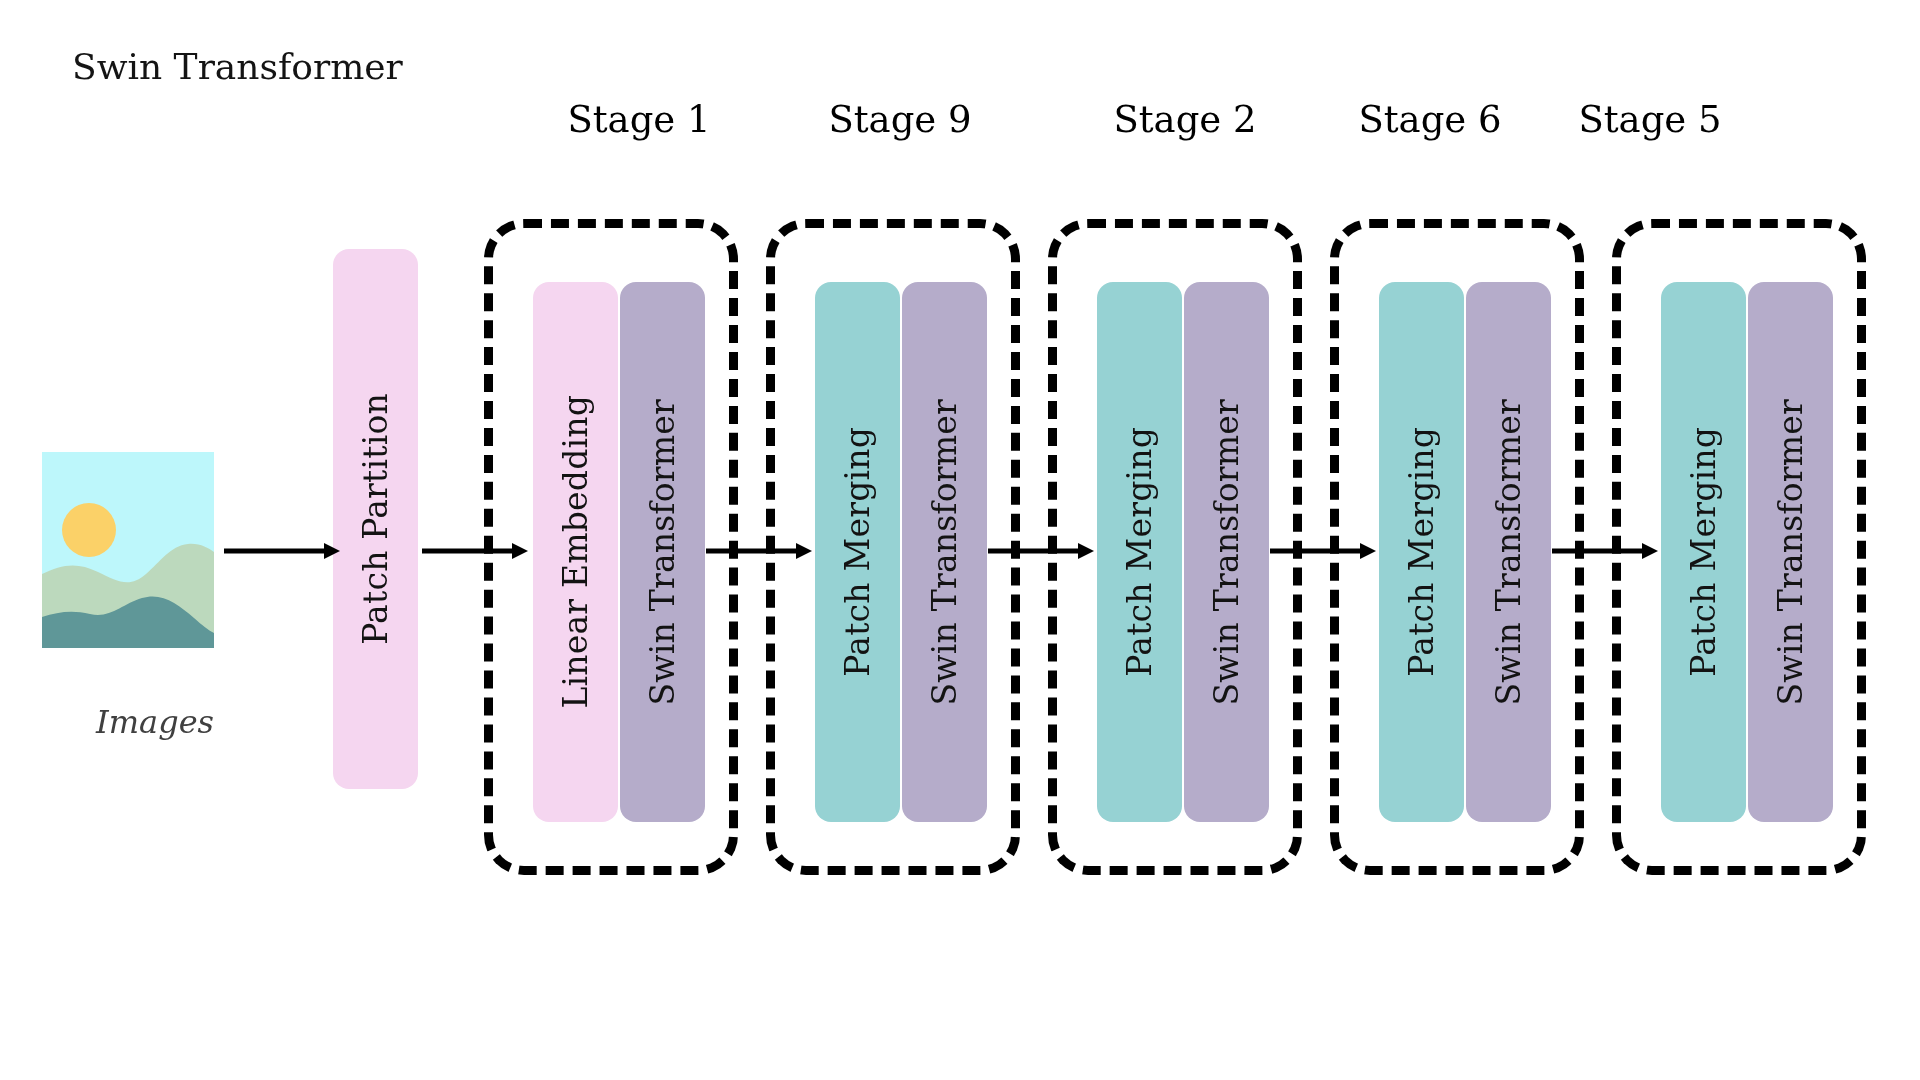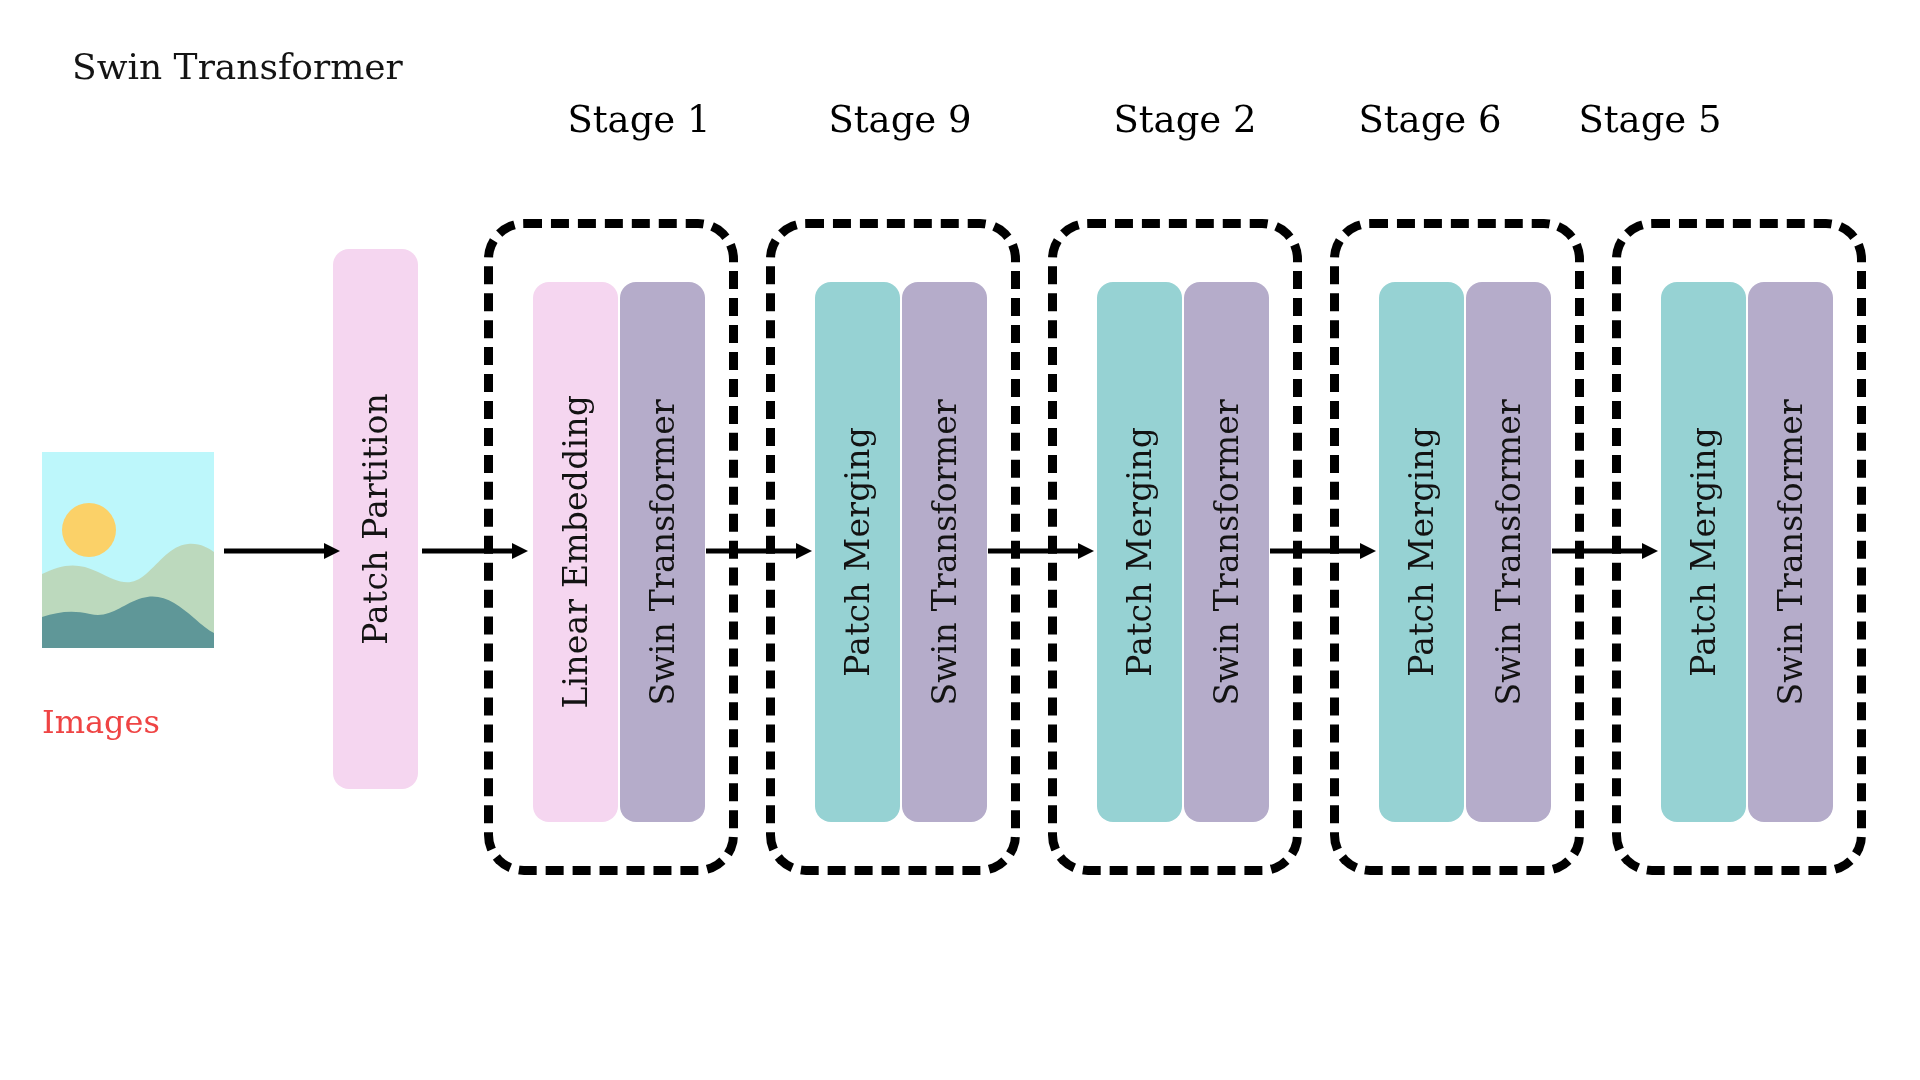--- a/index.html
+++ b/index.html
@@ -48,24 +48,25 @@
     height: 196px;
     overflow: hidden;
     background: #bdf7fb;
   }
   #source-image svg { display: block; }
   #images-caption {
     position: absolute;
     left: 42px;
     top: 703px;
     width: 172px;
-    text-align: left;
+    text-align: right;
     font-size: 32px;
     font-family: "DejaVu Serif", "Liberation Serif", serif;
-    color: #ef4444;
+    color: #404040;
+    font-style: italic;
   }
 
   
   .stage-box {
     position: absolute;
     top: 219px;
     height: 656px;
     border: 9px dashed #000000;
     border-radius: 40px;
     box-sizing: border-box;

